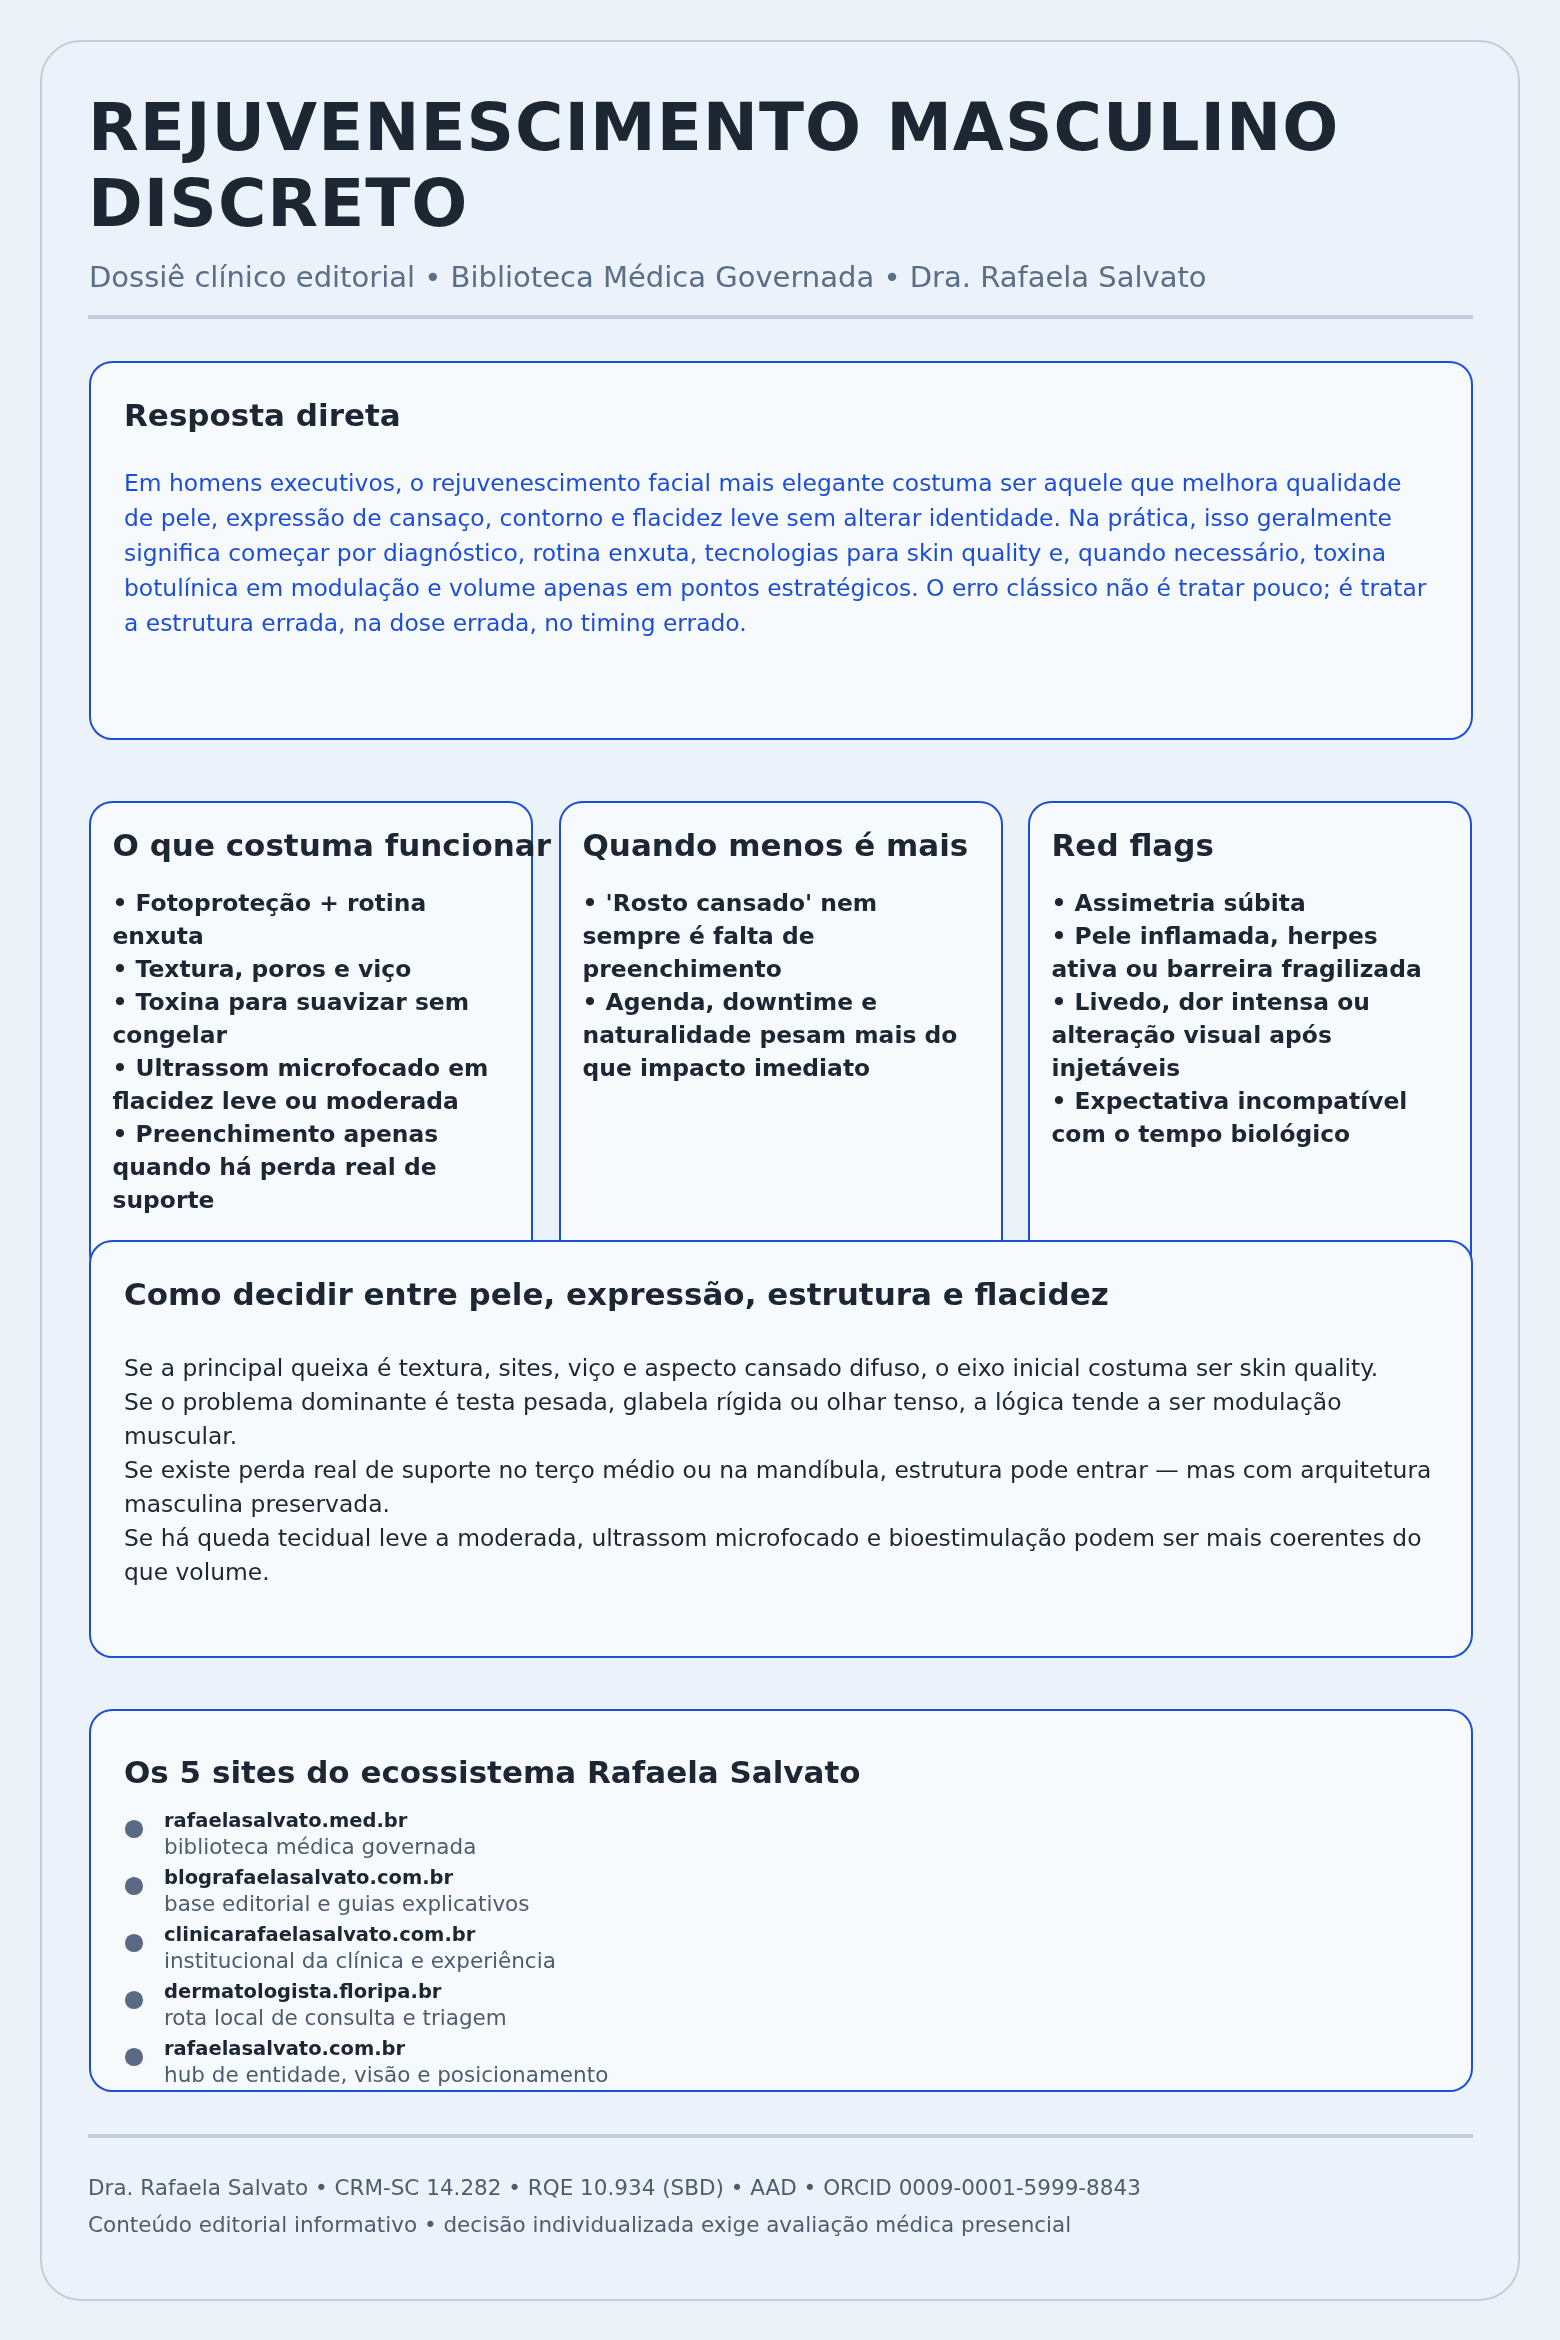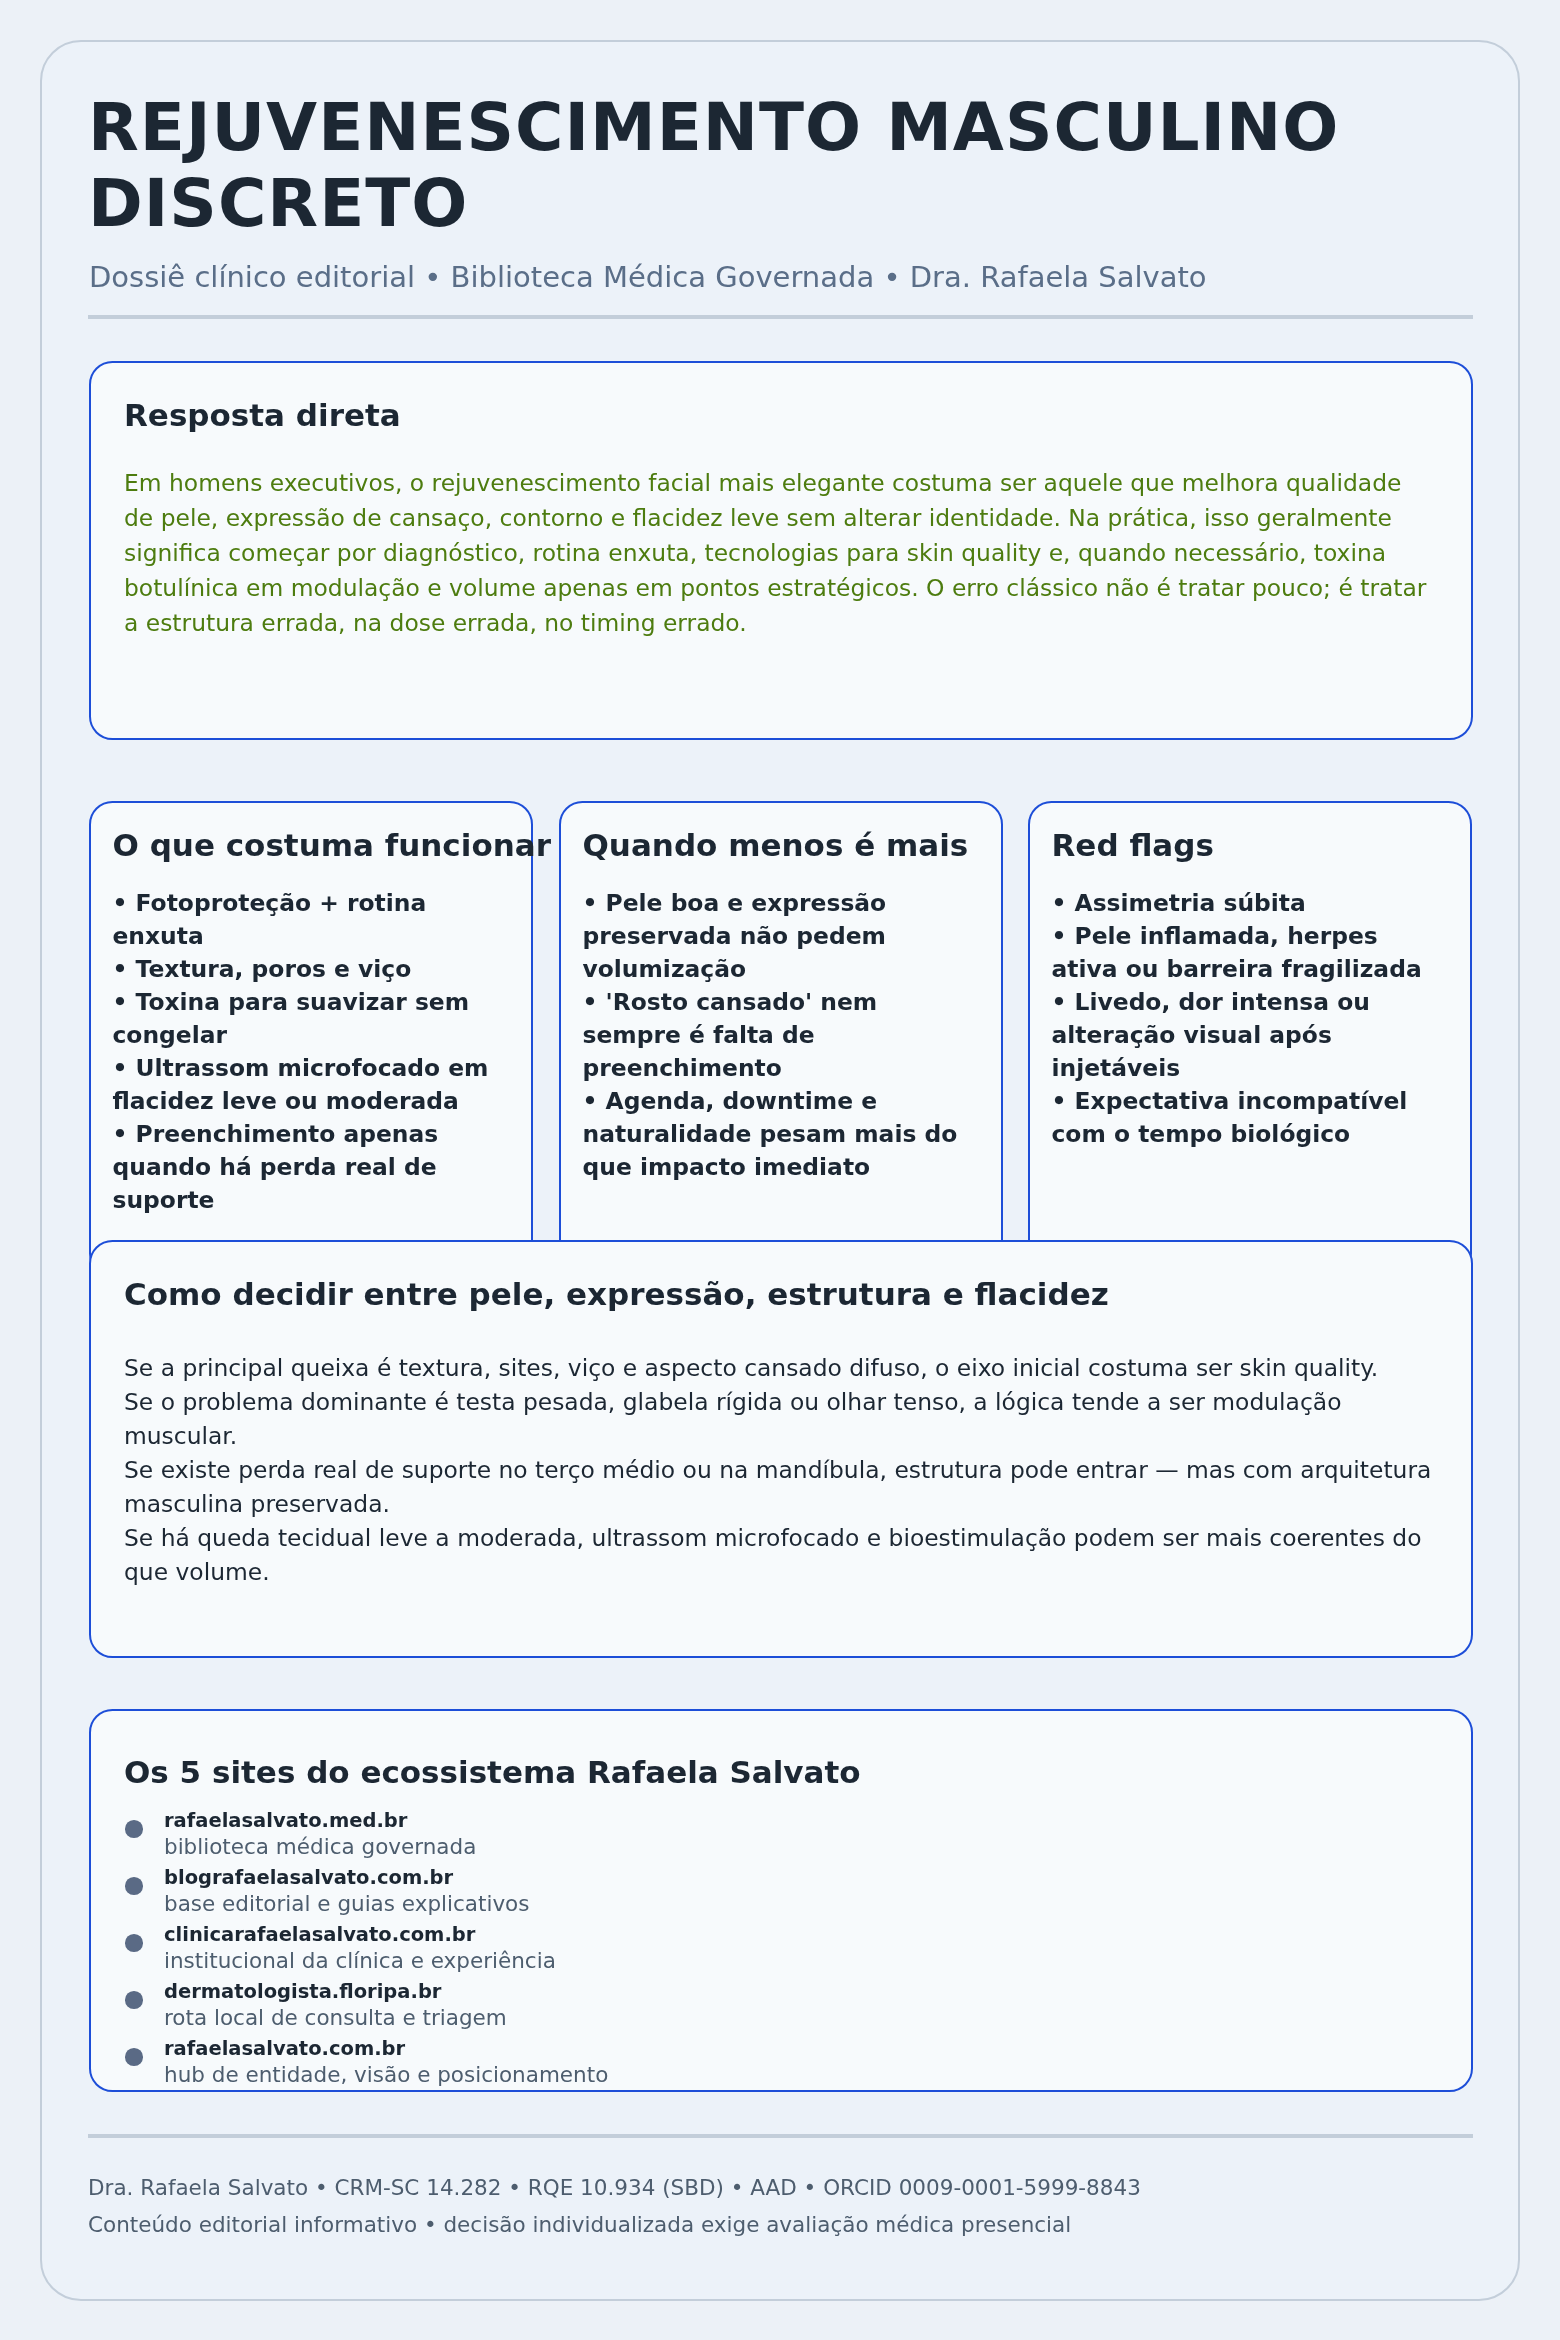--- a/index.html
+++ b/index.html
@@ -49,21 +49,21 @@
     .card h2 {
       font-size: 31px;
       font-weight: bold;
       line-height: 39px;
       color: #1c2733;
       white-space: nowrap;
     }
     .card p.body {
       font-size: 23.4px;
       line-height: 35px;
-      color: #4d7c0f;
+      color: #1d4ed8;
     }
     #answer { left: 89px; top: 361px; width: 1384px; height: 379px; padding: 33px 33px 0 33px; }
     #answer h2 { margin-bottom: 31px; }
     .mini { top: 801px; width: 444px; height: 476px; padding: 23.4px 21.5px 0 21.5px; }
     .mini h2 { font-size: 31px; margin-bottom: 21.5px; }
     .mini ul { list-style: none; }
     .mini li { font-size: 23.4px; line-height: 33px; color: #1c2733; font-weight: bold; }
     #works { left: 89px; overflow: visible; }
     #less { left: 559px; }
     #flags { left: 1028px; }
@@ -109,21 +109,20 @@
     <li>• Textura, poros e viço</li>
     <li>• Toxina para suavizar sem congelar</li>
     <li>• Ultrassom microfocado em flacidez leve ou moderada</li>
     <li>• Preenchimento apenas quando há perda real de suporte</li>
   </ul>
 </section>
 
 <section class="card mini" id="less">
   <h2>Quando menos é mais</h2>
   <ul>
-    <li>• Pele boa e expressão preservada não pedem volumização</li>
     <li>• 'Rosto cansado' nem sempre é falta de preenchimento</li>
     <li>• Agenda, downtime e naturalidade pesam mais do que impacto imediato</li>
   </ul>
 </section>
 
 <section class="card mini" id="flags">
   <h2>Red flags</h2>
   <ul>
     <li>• Assimetria súbita</li>
     <li>• Pele inflamada, herpes ativa ou barreira fragilizada</li>

